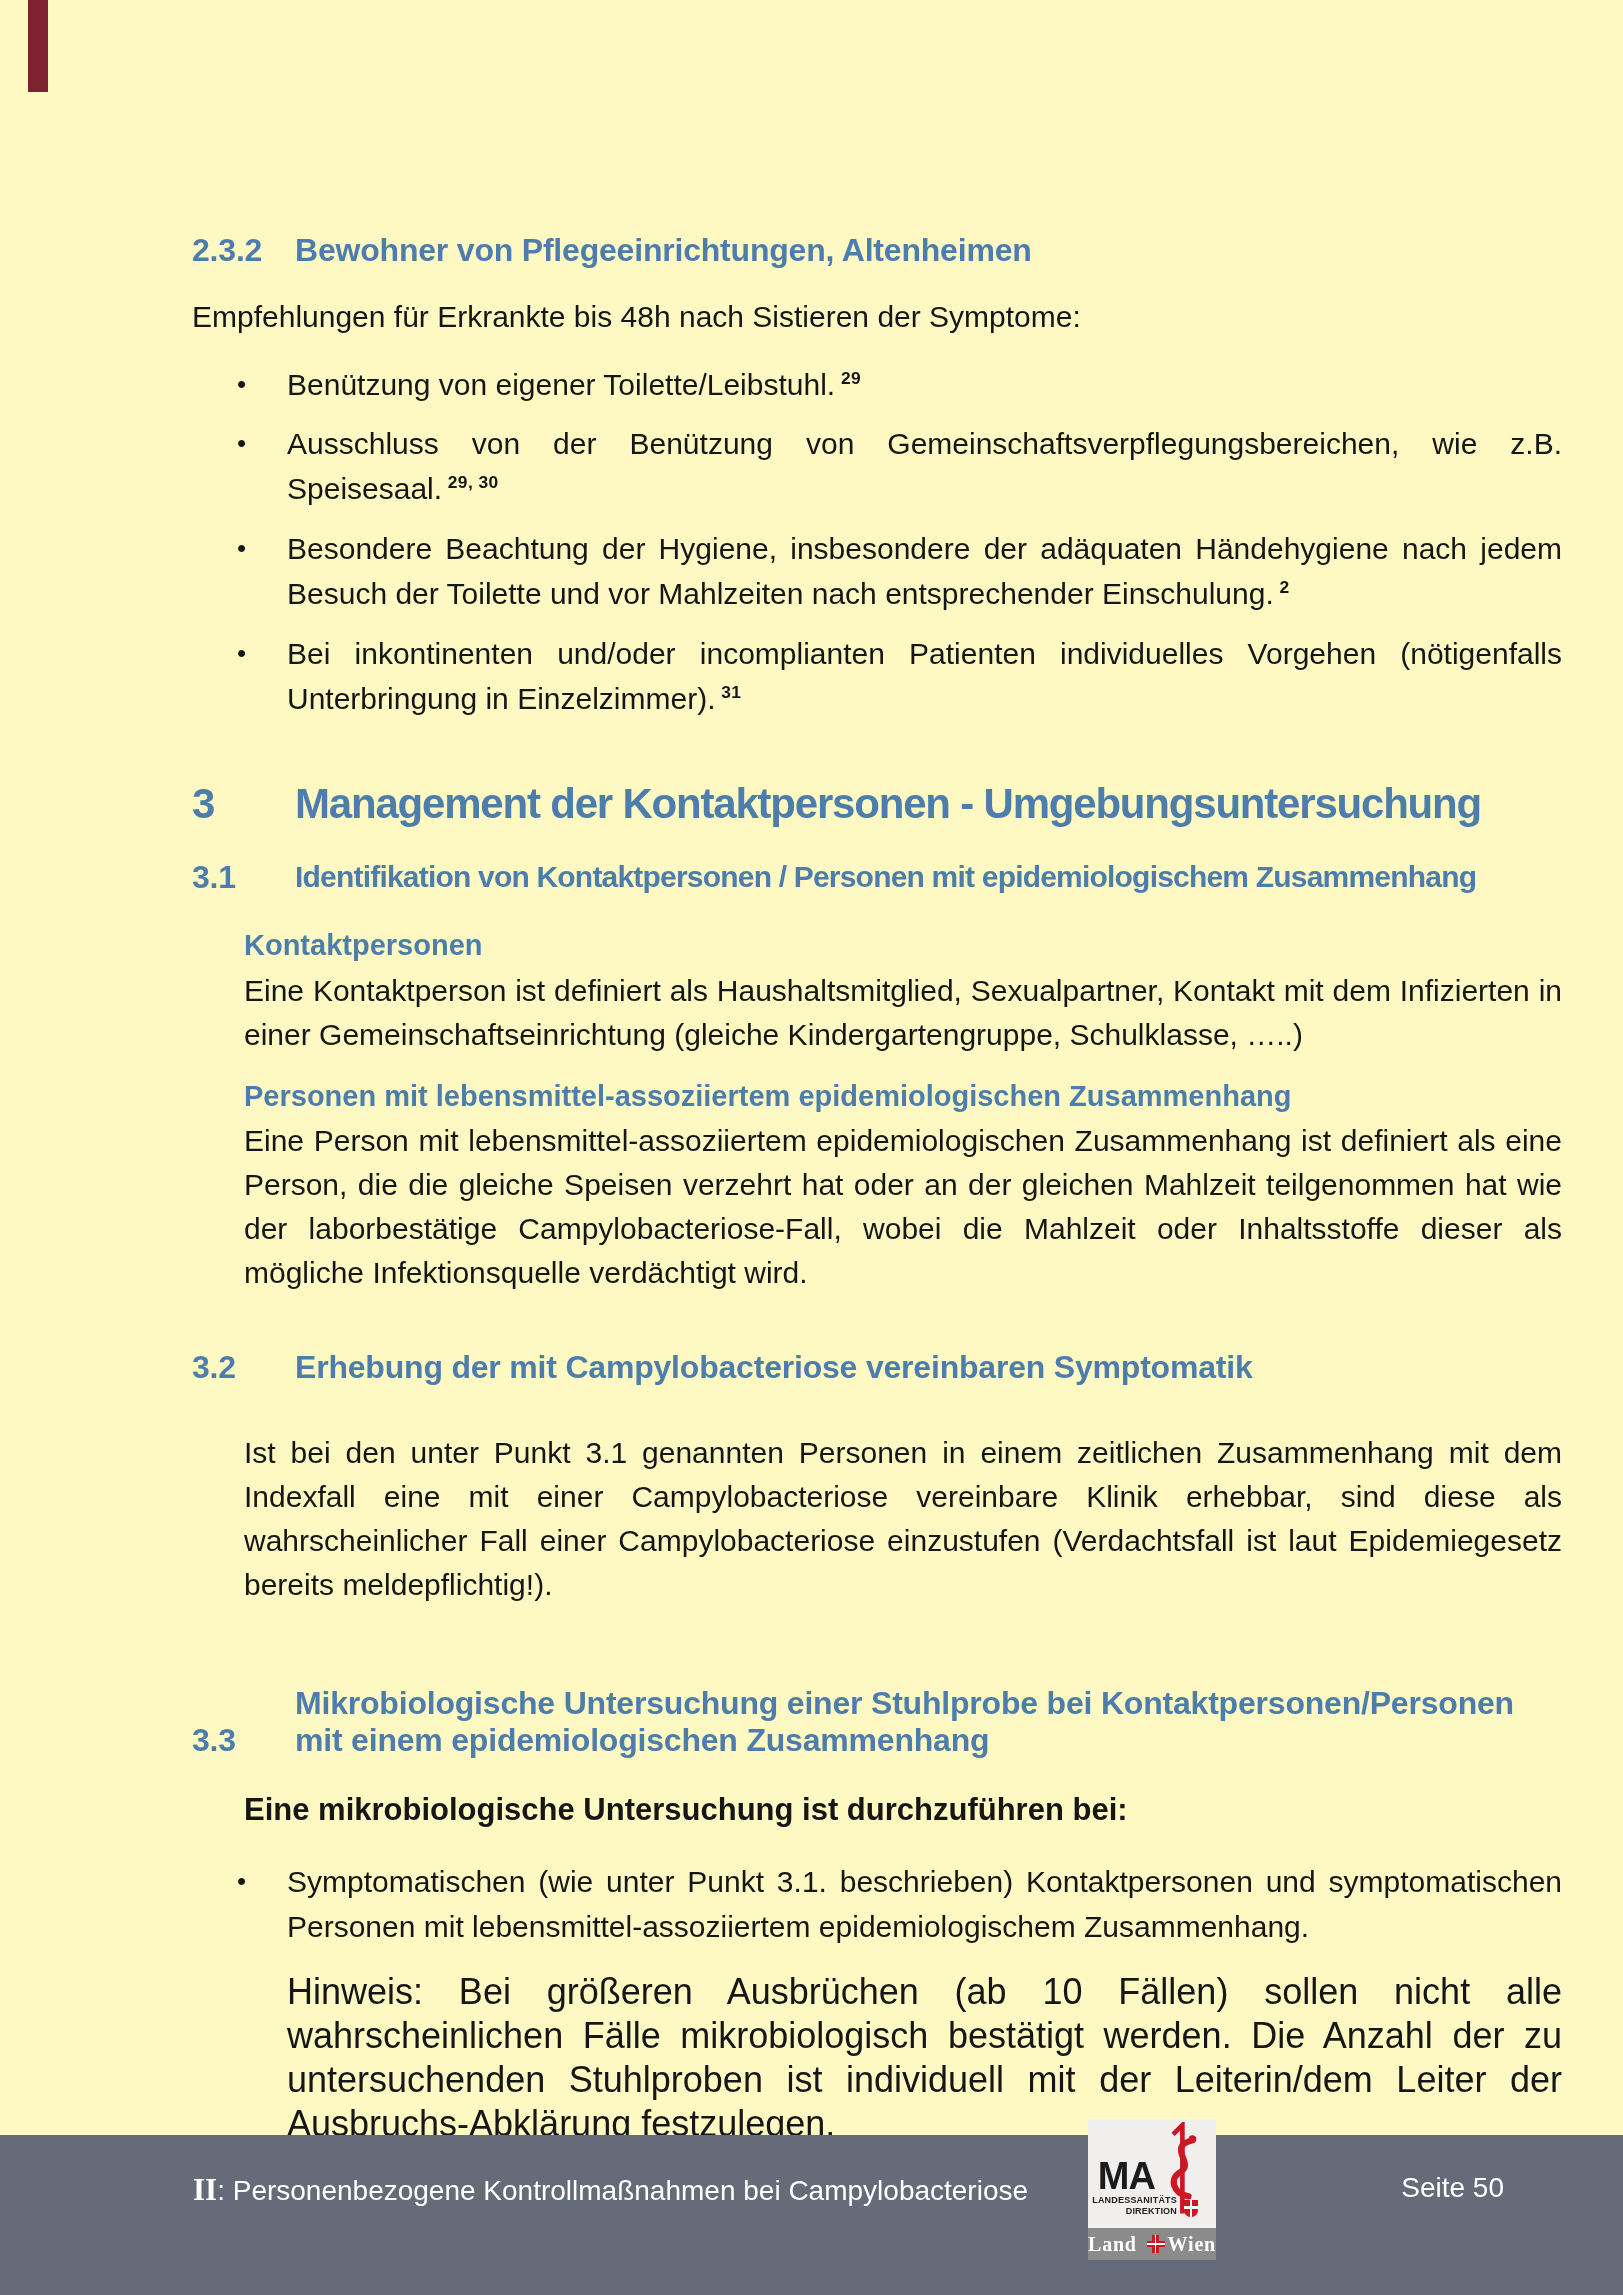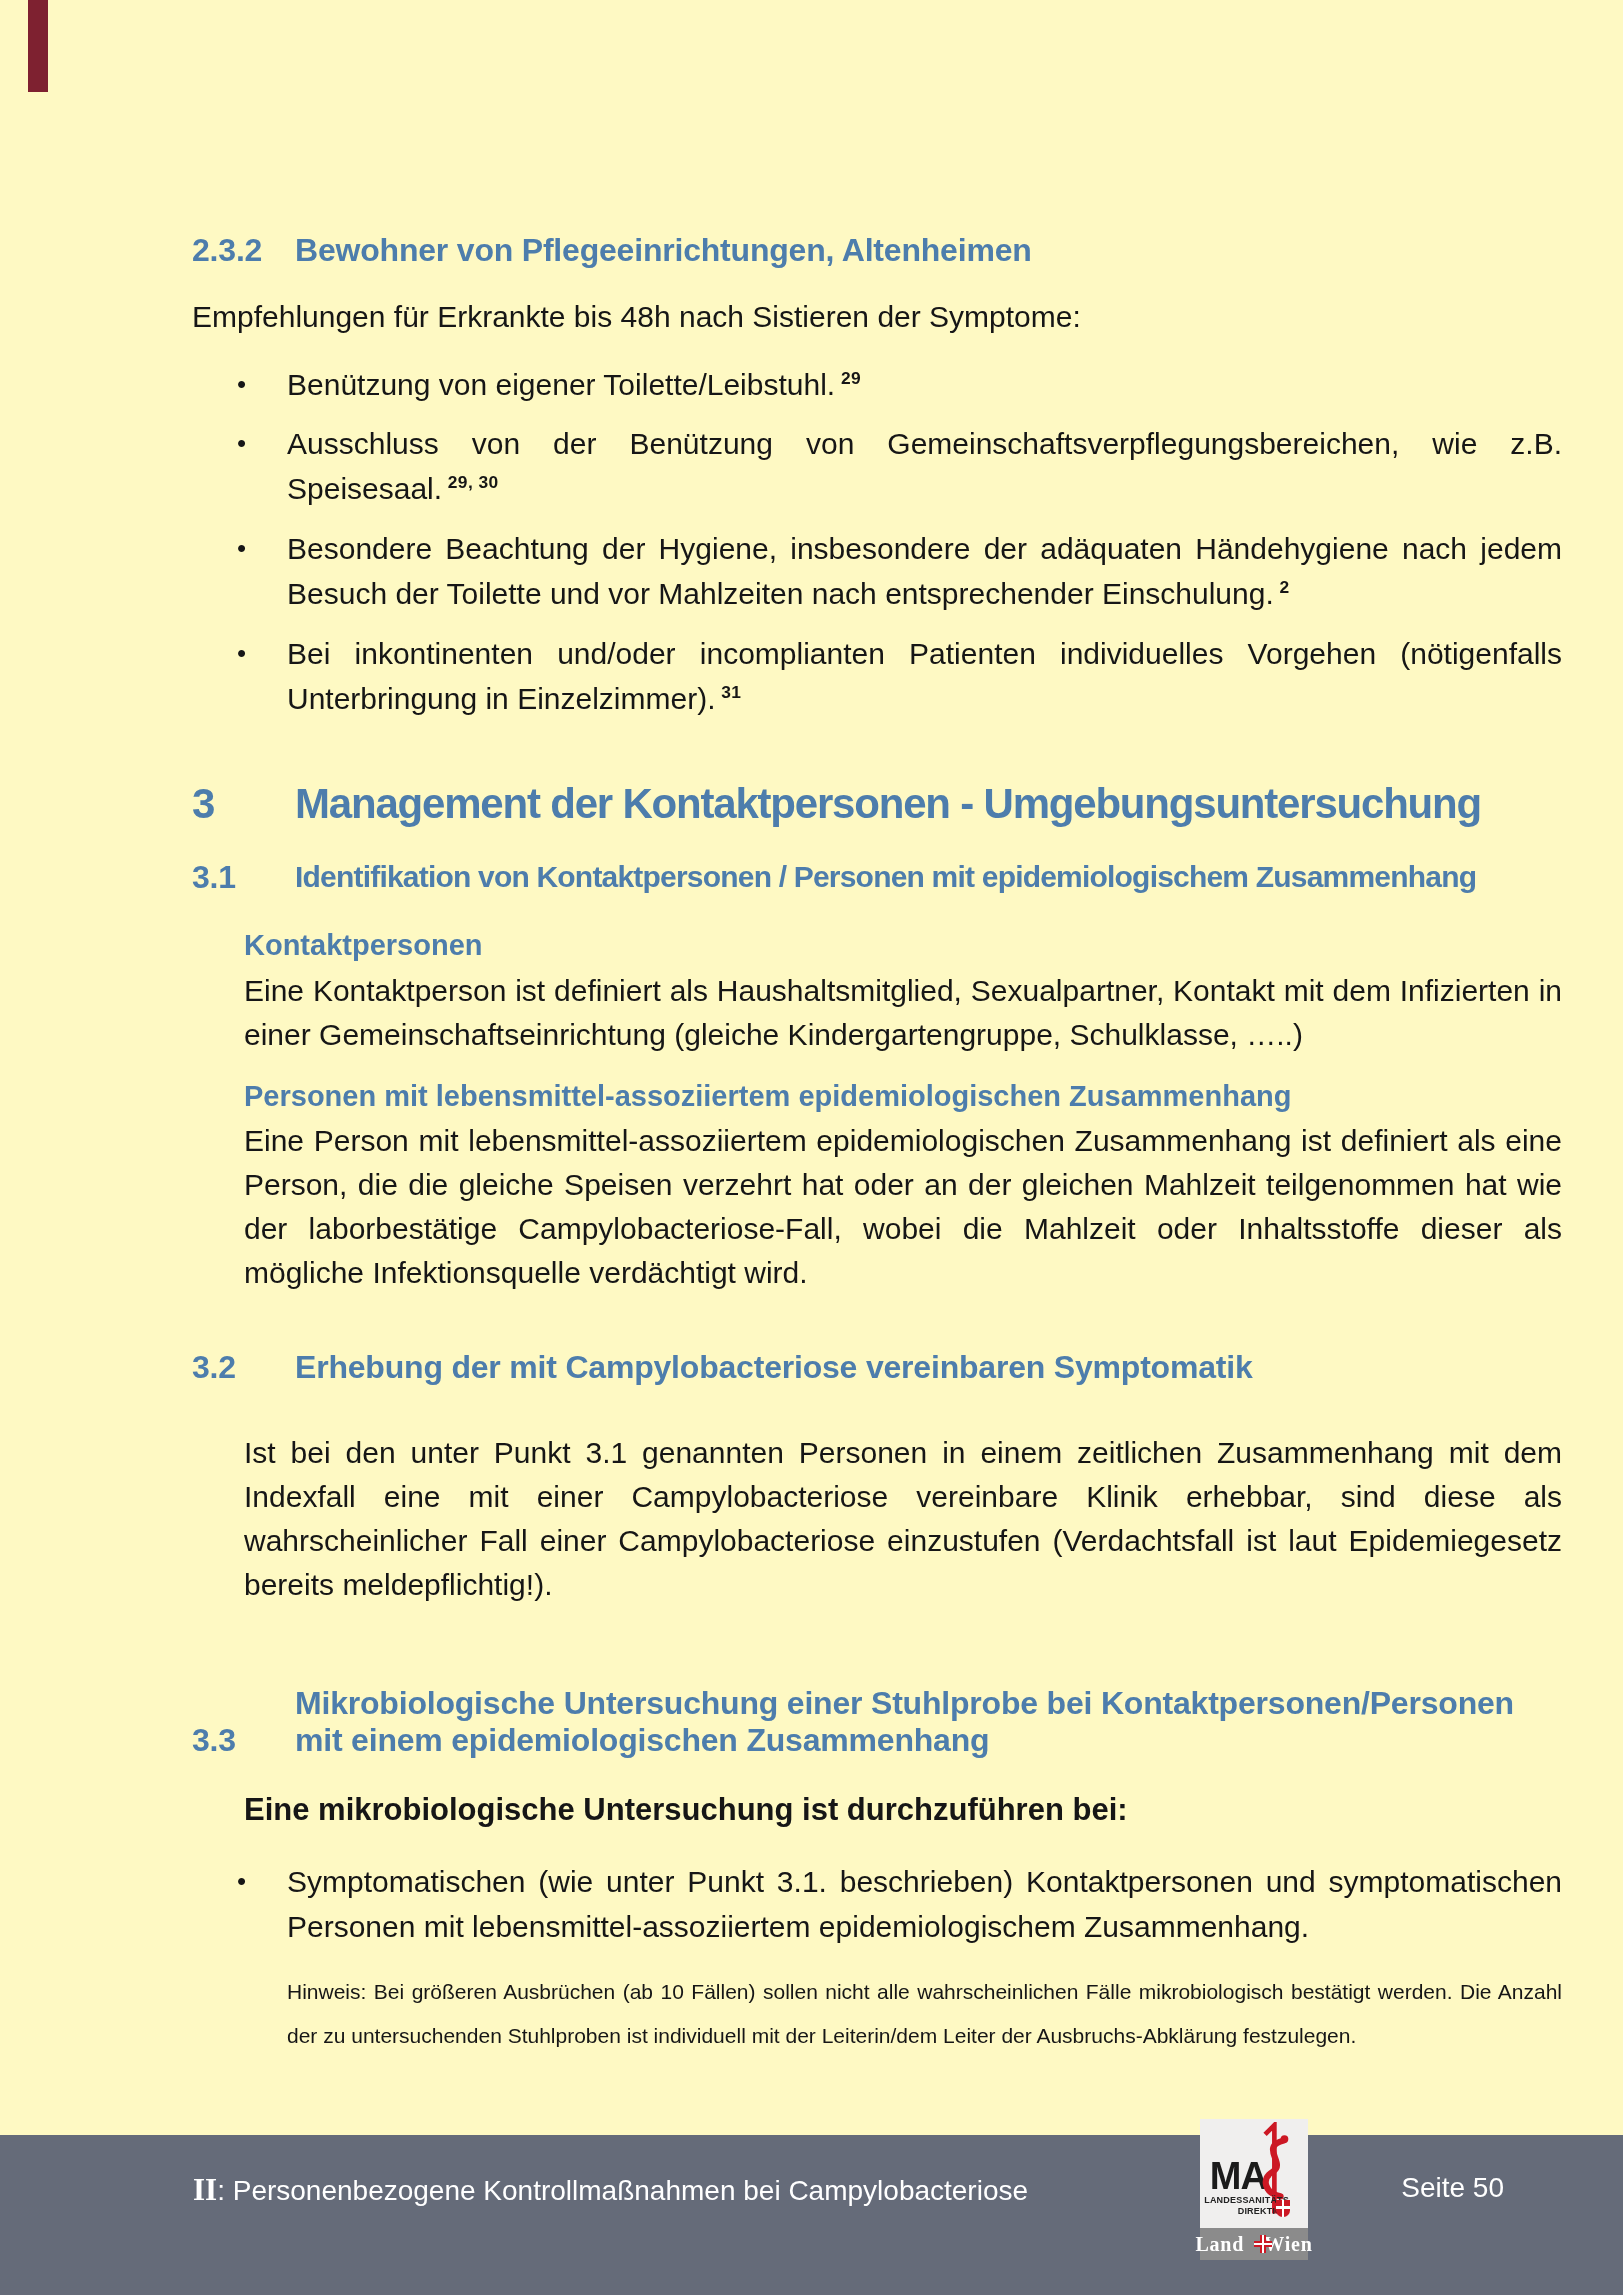--- a/index.html
+++ b/index.html
@@ -37,28 +37,28 @@
     position:relative;padding-left:50px;font-size:30px;line-height:45px;
     text-align:justify;margin-bottom:14.6px;
   }
   .bullets li::before{content:"•";position:absolute;left:0;top:0;font-size:26px;}
   sup.ref{font-size:0.58em;font-weight:bold;vertical-align:super;line-height:0;margin-left:5.7px;letter-spacing:0.4px;}
   .subhead{font-size:29px;font-weight:bold;color:var(--blue);margin:0 0 4.9px 52px;line-height:1.25;}
   .para{font-size:30px;line-height:44px;text-align:justify;margin:0 0 0 52px;}
   .para.gap-after{margin-bottom:21px;}
   .lead{font-size:31px;font-weight:bold;margin:0 0 31px 52px;}
   .bullets.single li{margin-bottom:21px;}
-  .note{font-size:21px;line-height:44px;text-align:justify;margin:0 0 0 95px;}
+  .note{font-size:36px;line-height:44px;text-align:justify;margin:0 0 0 95px;}
   
   .footer{position:absolute;left:0;bottom:0;width:100%;height:160px;background:var(--footer-bg);}
   .footer-line{position:absolute;left:193px;top:37px;font-size:28px;color:#fff;white-space:nowrap;}
   .footer-roman{font-family:"Liberation Serif",serif;font-weight:bold;font-size:31px;}
   .page-num{position:absolute;right:119px;top:37px;font-size:28px;color:#fff;}
   
-  .logo{position:absolute;left:1200px;top:2119px;width:108px;z-index:2;}
+  .logo{position:absolute;left:1088px;top:2119px;width:128px;z-index:2;}
   .logo-box{position:relative;height:109px;background:var(--box-gray);}
   .logo-ma{position:absolute;left:9.7px;top:36px;font-size:38px;font-weight:800;color:#1b1b1b;letter-spacing:-0.8px;}
   .logo-org{position:absolute;left:0;bottom:11.4px;width:89px;text-align:right;font-size:9px;font-weight:bold;line-height:10.6px;letter-spacing:0.2px;color:#222;}
   .staff-svg{position:absolute;right:18px;top:3.2px;width:39px;height:93px;}
   .wien-shield{position:absolute;right:18px;bottom:11.4px;width:14px;height:17px;background:var(--red);border-radius:0 0 6.5px 6.5px;}
   .wien-shield::before{content:"";position:absolute;left:5.7px;top:0;width:2.4px;height:100%;background:#fff;}
   .wien-shield::after{content:"";position:absolute;left:0;top:6.5px;width:100%;height:2.4px;background:#fff;}
   .logo-banner{height:32px;background:var(--banner-gray);display:flex;align-items:center;justify-content:center;gap:10px;}
   .banner-word{font-family:"Liberation Serif",serif;font-weight:bold;color:#fff;font-size:20px;letter-spacing:0.8px;}
   .wien-cross{position:relative;width:18px;height:18px;}

